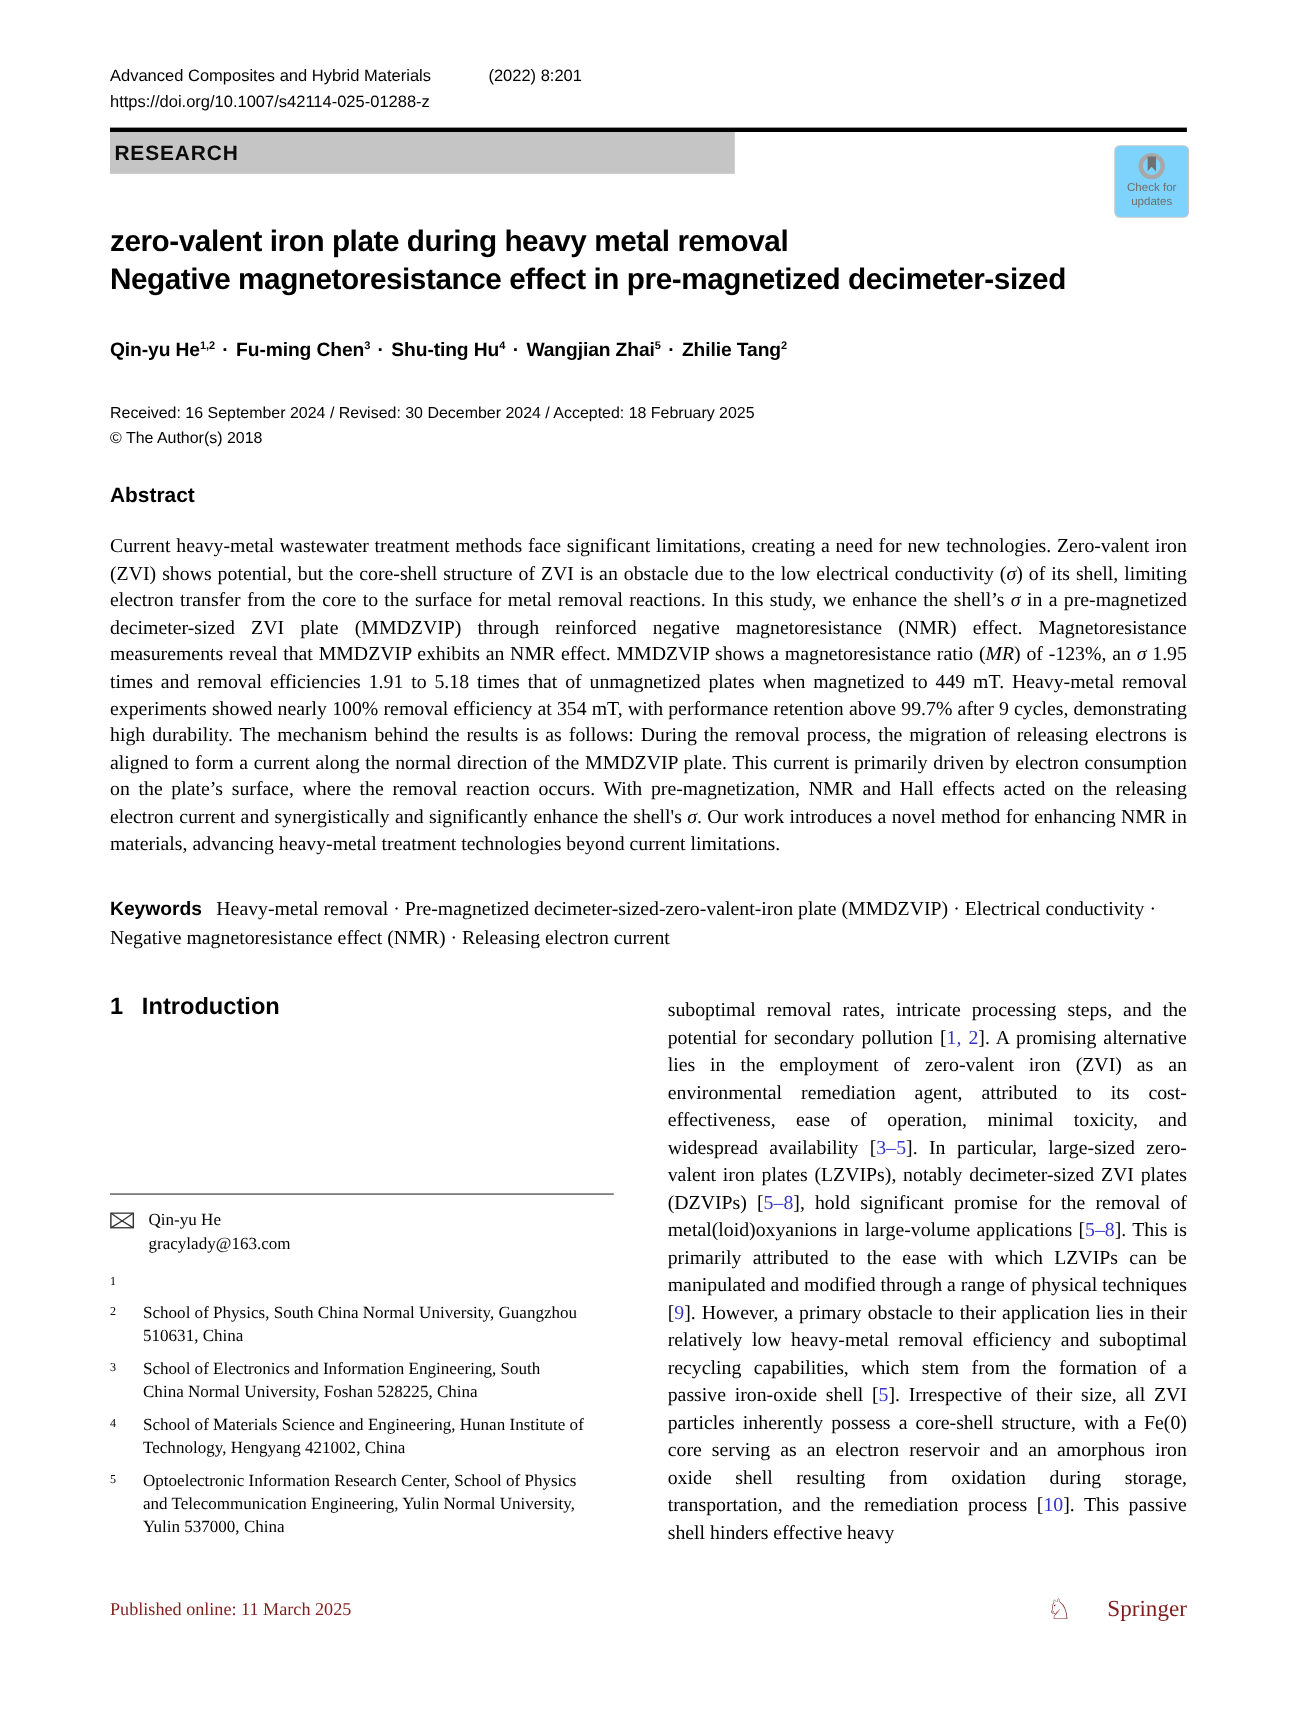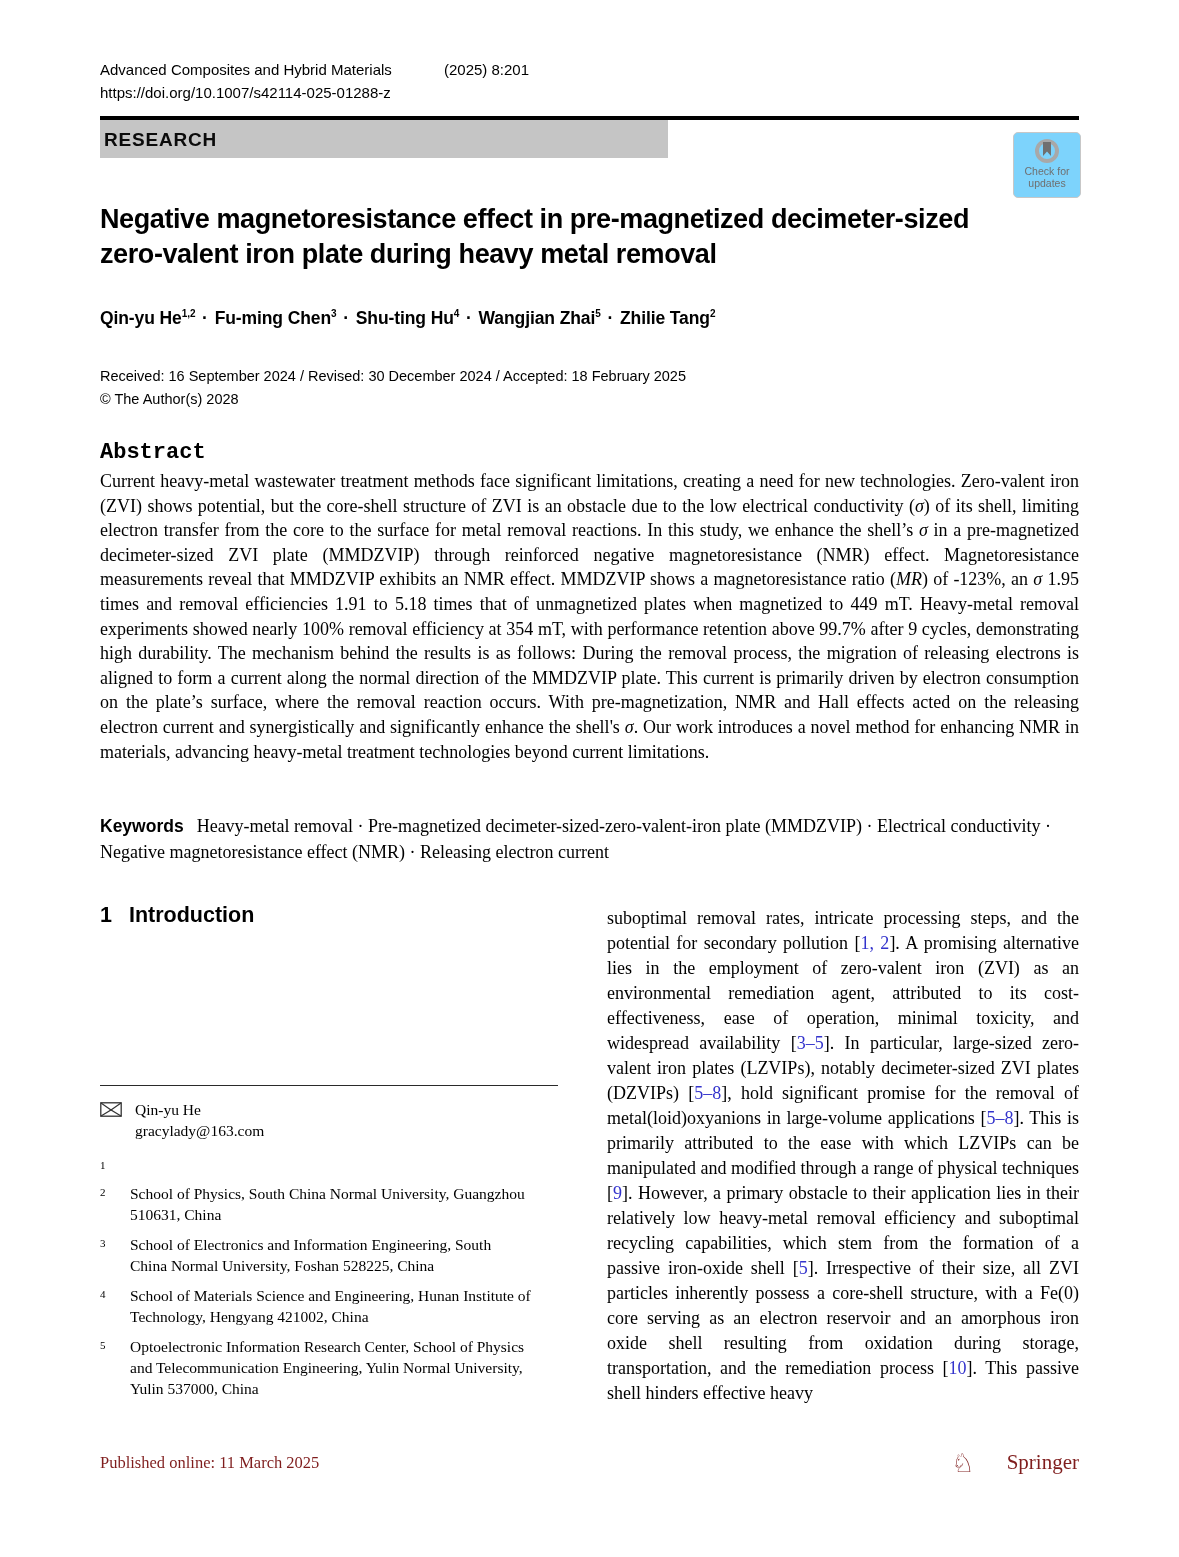--- a/index.html
+++ b/index.html
@@ -44,21 +44,21 @@
     font-size:27px;font-weight:700;line-height:35px;letter-spacing:-.4px;
     white-space:nowrap;color:#000;
   }
   .authors{left:100px;top:308px;font-size:17.5px;font-weight:700;color:#000;letter-spacing:-.1px;}
   .authors sup{font-size:10px;font-weight:700;}
   .authors .sep{padding:0 2px;}
   .dates{left:100px;top:365px;font-size:14.5px;line-height:23px;color:#000;}
 
   
   .abstract{left:100px;top:440px;width:979px;}
-  .abstract h2{font-family:Liberation Mono, monospace;font-size:22px;font-weight:700;margin:0 0 4px 0;color:#000;}
+  .abstract h2{font-family:Liberation Sans, sans-serif;font-size:19px;font-weight:700;margin:0 0 22px 0;color:#000;}
   .serif-body{
     font-family:"Liberation Serif","DejaVu Serif",serif;font-size:18px;
     line-height:24.6px;text-align:justify;margin:0;color:#000;
   }
   .cite{color:#3333cc;cursor:pointer;}
 
   
   .keywords{
     left:100px;top:814px;width:979px;
     font-family:"Liberation Serif","DejaVu Serif",serif;font-size:18px;line-height:25.5px;color:#000;
@@ -91,47 +91,47 @@
   .springer{display:flex;align-items:flex-end;gap:6px;}
   .knight{font-size:26px;line-height:22px;}
   .springer-name{font-size:21px;margin-left:26px;}
 </style>
 </head>
 <body>
 
 <header class="abs header">
   <div class="journal-line">
     <span>Advanced Composites and Hybrid Materials</span>
-    <span class="journal-issue">(2025) 8:201</span>
+    <span class="journal-issue">(2022) 8:201</span>
   </div>
   <a class="doi" href="#">https://doi.org/10.1007/s42114-025-01288-z</a>
 </header>
 
 <div class="abs top-rule"></div>
 
 <div class="abs banner">RESEARCH</div>
 
 <div class="abs check-badge">
   <div class="cu-icon"></div>
   <div class="cu-text">
     <div>Check for</div>
     <div>updates</div>
   </div>
 </div>
 
 <h1 class="abs title" style="margin:0;">
+  <div>zero-valent iron plate during heavy metal removal</div>
   <div>Negative magnetoresistance effect in pre-magnetized decimeter-sized</div>
-  <div>zero-valent iron plate during heavy metal removal</div>
 </h1>
 
 <div class="abs authors"><span class="author">Qin-yu He<sup>1,2</sup></span><span class="sep"> · </span><span class="author">Fu-ming Chen<sup>3</sup></span><span class="sep"> · </span><span class="author">Shu-ting Hu<sup>4</sup></span><span class="sep"> · </span><span class="author">Wangjian Zhai<sup>5</sup></span><span class="sep"> · </span><span class="author">Zhilie Tang<sup>2</sup></span></div>
 
 <div class="abs dates">
   <div>Received: 16 September 2024 / Revised: 30 December 2024 / Accepted: 18 February 2025</div>
-  <div>© The Author(s) 2028</div>
+  <div>© The Author(s) 2018</div>
 </div>
 
 <section class="abs abstract">
   <h2>Abstract</h2>
   <p class="serif-body">Current heavy-metal wastewater treatment methods face significant limitations, creating a need for new technologies. Zero-valent iron (ZVI) shows potential, but the core-shell structure of ZVI is an obstacle due to the low electrical conductivity (<i>σ</i>) of its shell, limiting electron transfer from the core to the surface for metal removal reactions. In this study, we enhance the shell’s <i>σ</i> in a pre-magnetized decimeter-sized ZVI plate (MMDZVIP) through reinforced negative magnetoresistance (NMR) effect. Magnetoresistance measurements reveal that MMDZVIP exhibits an NMR effect. MMDZVIP shows a magnetoresistance ratio (<i>MR</i>) of -123%, an <i>σ</i> 1.95 times and removal efficiencies 1.91 to 5.18 times that of unmagnetized plates when magnetized to 449 mT. Heavy-metal removal experiments showed nearly 100% removal efficiency at 354 mT, with performance retention above 99.7% after 9 cycles, demonstrating high durability. The mechanism behind the results is as follows: During the removal process, the migration of releasing electrons is aligned to form a current along the normal direction of the MMDZVIP plate. This current is primarily driven by electron consumption on the plate’s surface, where the removal reaction occurs. With pre-magnetization, NMR and Hall effects acted on the releasing electron current and synergistically and significantly enhance the shell's <i>σ</i>. Our work introduces a novel method for enhancing NMR in materials, advancing heavy-metal treatment technologies beyond current limitations.</p>
 </section>
 
 <div class="abs keywords">
   <span class="kw-label">Keywords</span><span>Heavy-metal removal · Pre-magnetized decimeter-sized-zero-valent-iron plate (MMDZVIP) · Electrical conductivity · Negative magnetoresistance effect (NMR) · Releasing electron current</span>
 </div>

